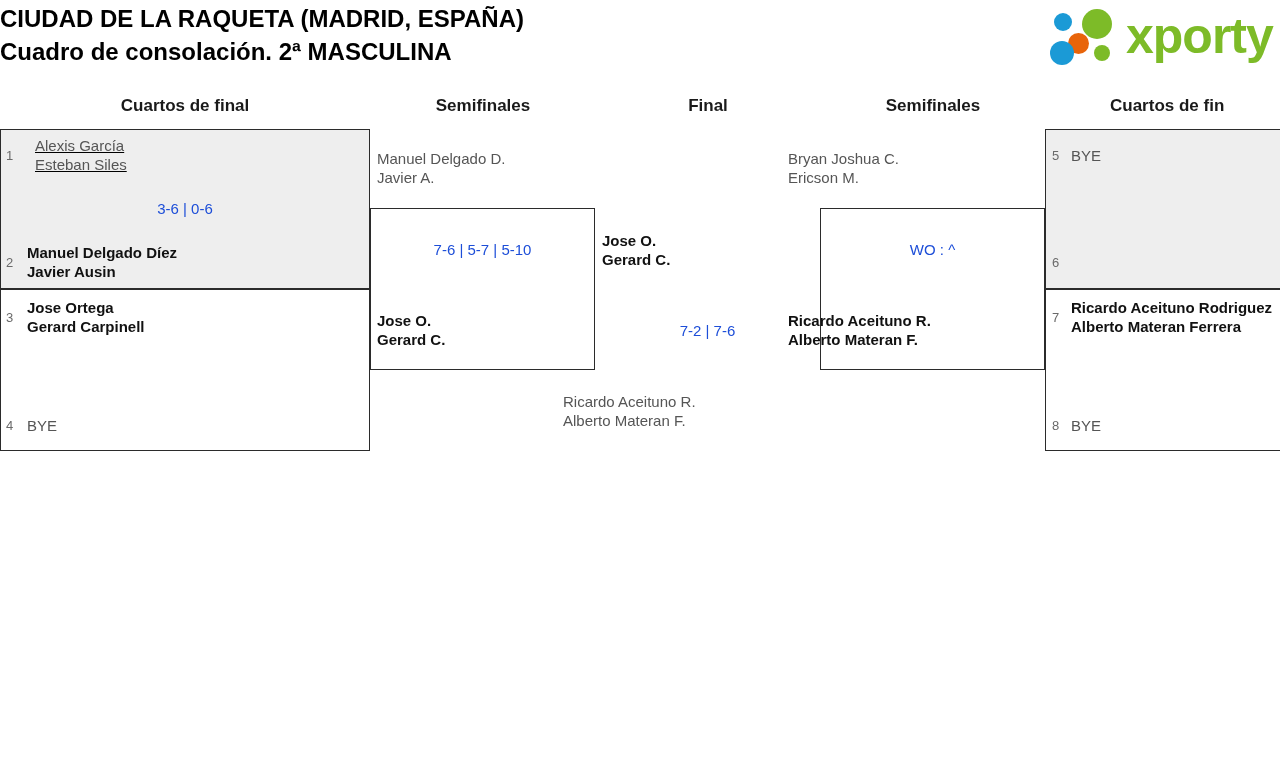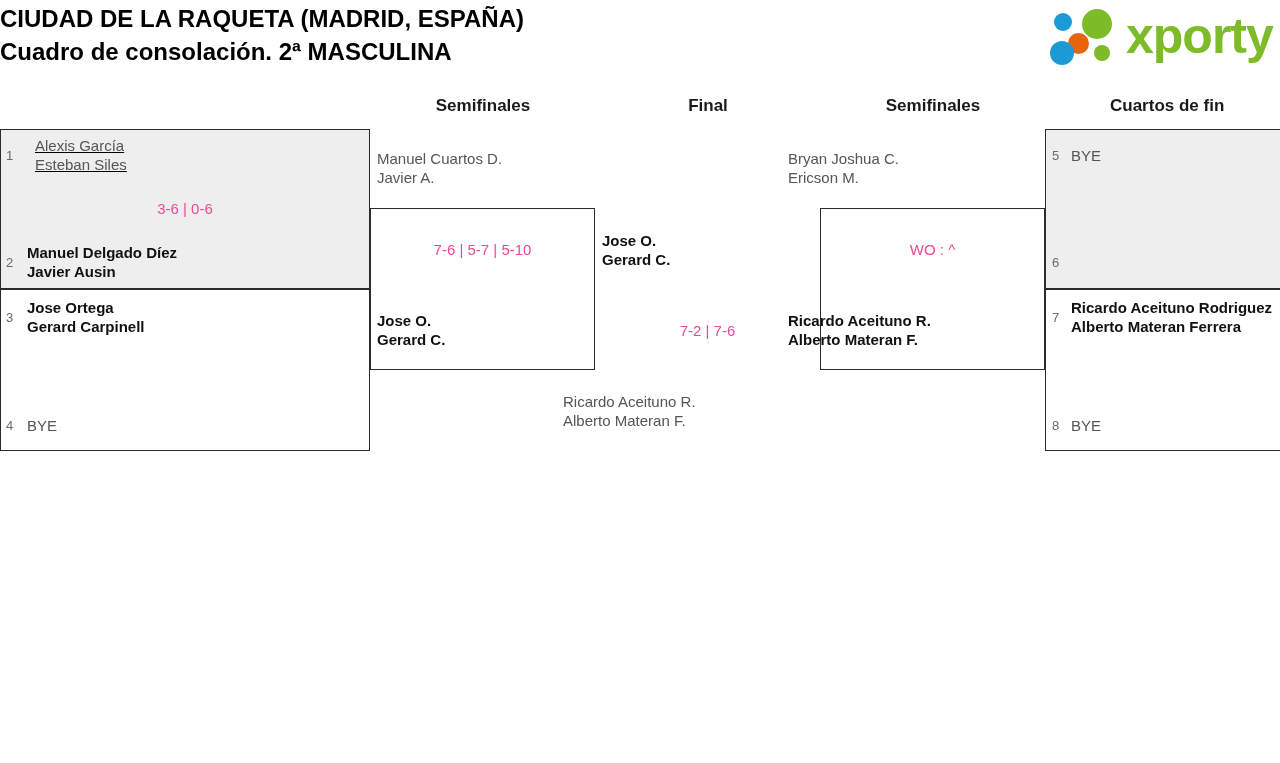--- a/index.html
+++ b/index.html
@@ -55,21 +55,21 @@
 
   .seed {
     position: absolute;
     font-size: 13px; color: #6a6a6a; font-weight: 400;
     line-height: 19px; white-space: nowrap;
   }
 
   
   .score {
     position: absolute;
-    font-size: 15px; color: #ec4899; font-weight: 400;
+    font-size: 15px; color: #1d4ed8; font-weight: 400;
     white-space: nowrap; text-align: center;
   }
 
   .align-r { }
   .align-l { text-align: left; }
 </style>
 </head>
 <body>
 
 <div id="root">
@@ -83,20 +83,21 @@
     <div class="logo-dots">
       <span class="dot" style="left:32px; top:0px;  width:30px; height:30px; background:#7dbb28;"></span>
       <span class="dot" style="left:4px;  top:4px;  width:18px; height:18px; background:#1b9ad6;"></span>
       <span class="dot" style="left:18px; top:24px; width:21px; height:21px; background:#e8640a;"></span>
       <span class="dot" style="left:0px;  top:32px; width:24px; height:24px; background:#1b9ad6;"></span>
       <span class="dot" style="left:44px; top:36px; width:16px; height:16px; background:#7dbb28;"></span>
     </div>
     <div class="logo-word">xporty</div>
   </div>
 
+  <div class="round-head" style="left:85px;  width:200px;">Cuartos de final</div>
   <div class="round-head" style="left:383px; width:200px;">Semifinales</div>
   <div class="round-head" style="left:608px; width:200px;">Final</div>
   <div class="round-head" style="left:833px; width:200px;">Semifinales</div>
   <div class="round-head" style="left:1110px;width:200px; text-align:left;">Cuartos de fin</div>
 
   <div class="mbox shaded" style="left:0px; top:129px; width:370px; height:160px;"></div>
   <div class="mbox plain" style="left:0px; top:289px; width:370px; height:162px;"></div>
 
   <div class="seed" style="left:6px; top:146px;">1</div>
   <div class="team loser align-l" style="left:35px; top:136px;text-decoration:underline;">
@@ -117,21 +118,21 @@
   </div>
   <div class="score" style="left:0px; top:362px; width:370px;"></div>
   <div class="seed" style="left:6px; top:416px;">4</div>
   <div class="team loser align-l" style="left:27px; top:416px;">
     <span class="nm">BYE</span>
   </div>
 
   <div class="mbox plain" style="left:370px; top:208px; width:225px; height:162px;"></div>
 
   <div class="team loser align-l" style="left:377px; top:149px;">
-    <span class="nm">Manuel Cuartos D.</span>
+    <span class="nm">Manuel Delgado D.</span>
     <span class="nm">Javier A.</span>
   </div>
   <div class="score" style="left:370px; top:241px; width:225px;">7-6 | 5-7 | 5-10</div>
   <div class="team winner align-l" style="left:377px; top:311px;">
     <span class="nm">Jose O.</span>
     <span class="nm">Gerard C.</span>
   </div>
 
   <div class="team winner align-l" style="left:602px; top:231px;">
     <span class="nm">Jose O.</span>

